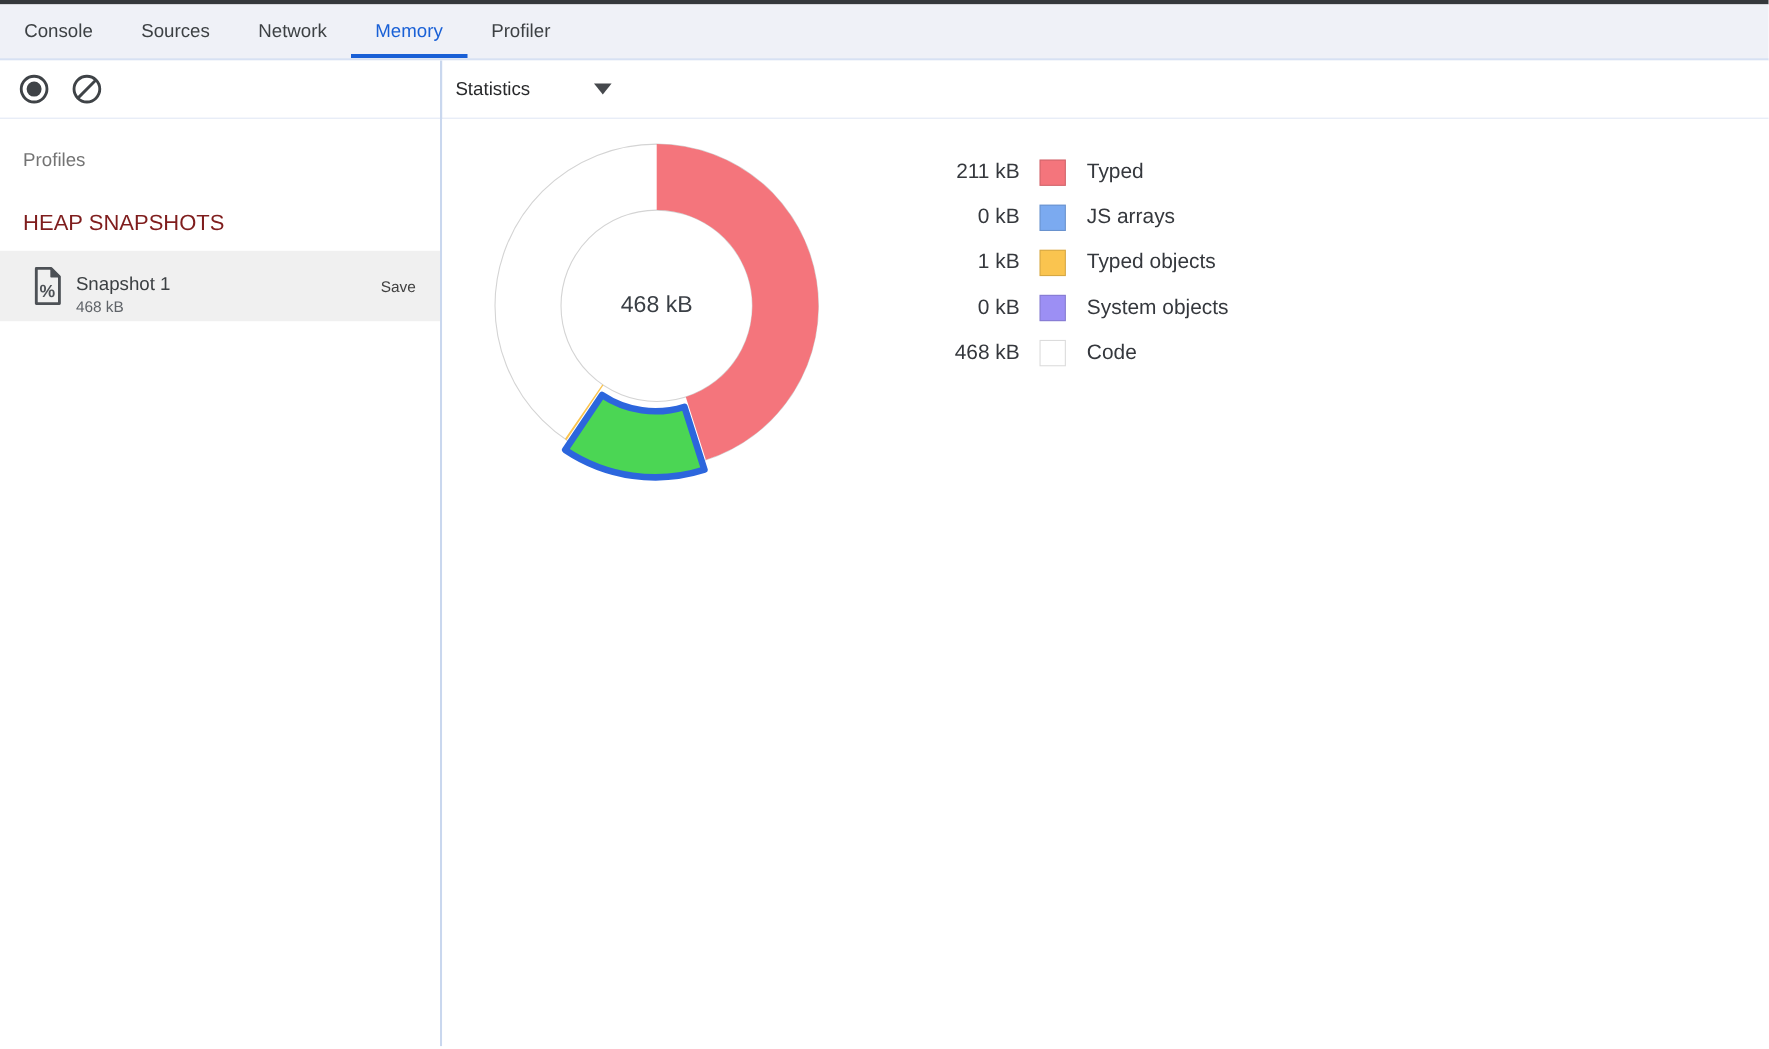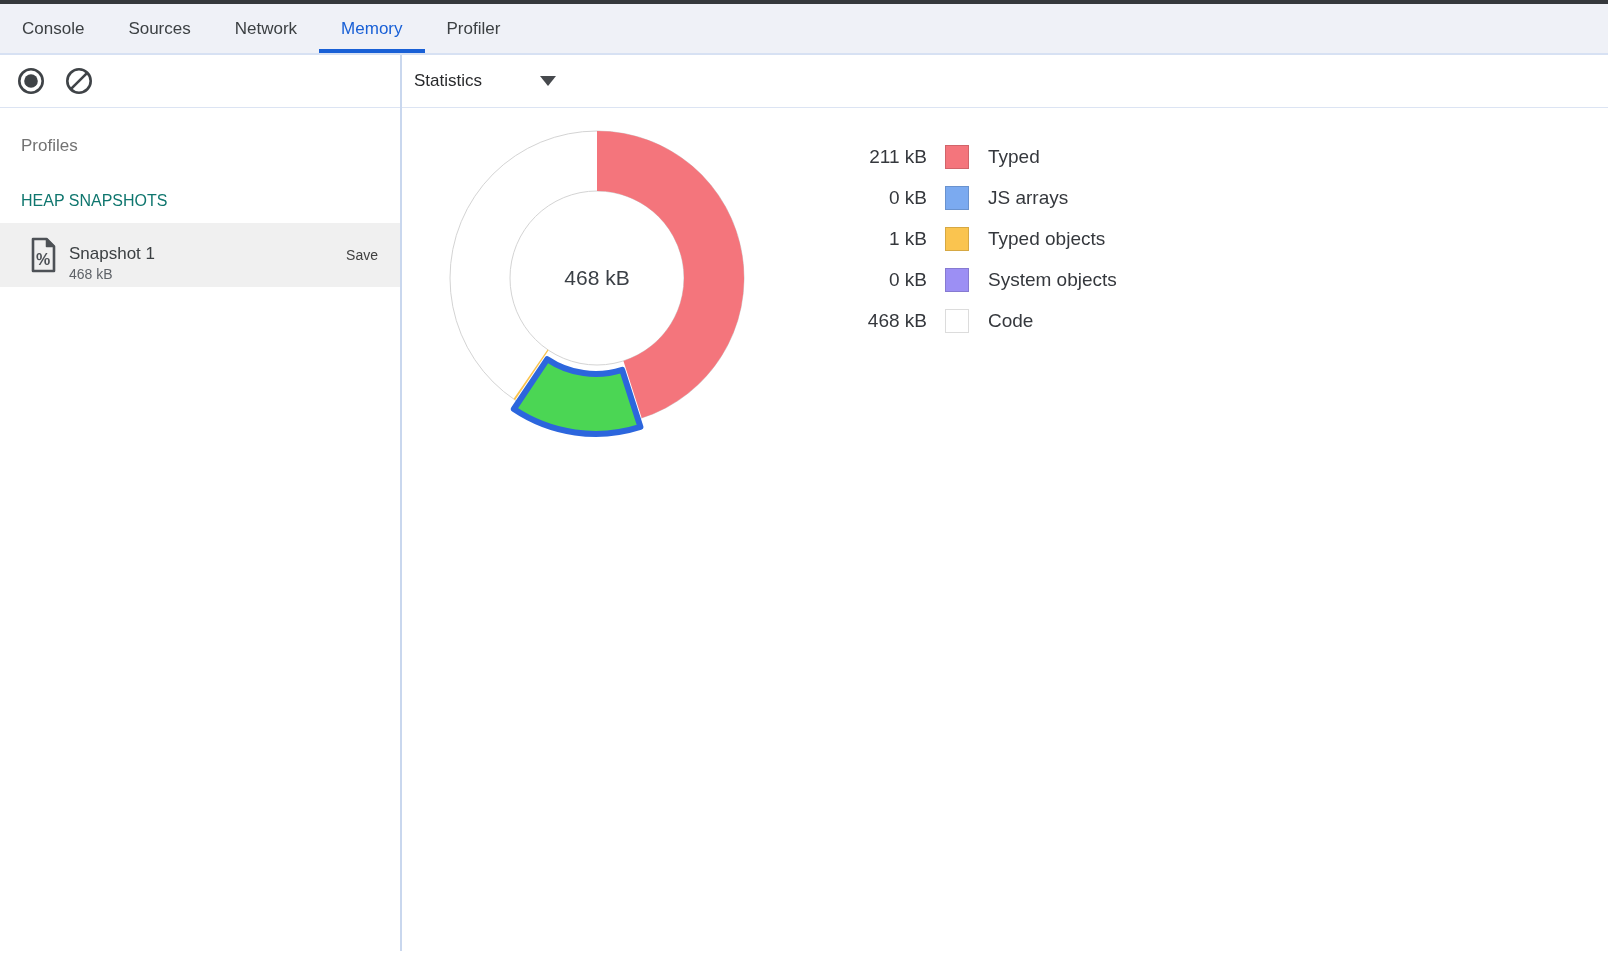--- a/index.html
+++ b/index.html
@@ -24,21 +24,21 @@
   .select-control { display:flex; align-items:center; font-size:17px; color:#28292b; padding:4px 6px; cursor:pointer; }
   .caret-down { width:0; height:0; border-left:8px solid transparent; border-right:8px solid transparent;
                 border-top:10px solid #46494d; margin-left:58px; }
 
   
   .v-divider { position:absolute; left:400px; top:55px; width:2px; height:896px; background:#c9d7ee; }
 
   
   .sidebar { position:absolute; left:0; top:108px; width:400px; height:846px; background:#fff; }
   .sidebar-title { padding:28px 12px 0 21px; font-size:17px; color:#737373; }
-  .sidebar-section { padding:36px 0 13px 21px; font-size:16px; color:#0f766e; }
+  .sidebar-section { padding:36px 0 13px 21px; font-size:20px; color:#7f1d1d; }
   .snapshot-row { height:64px; background:#f0f0f0; display:flex; align-items:center; padding:0 22px 0 30px; cursor:pointer; }
   .snapshot-icon { flex:0 0 auto; margin-right:12px; display:flex; }
   .snapshot-text { flex:1 1 auto; line-height:1.15;margin-top:16px; }
   .snapshot-name { font-size:17px; color:#3c4043; }
   .snapshot-size { font-size:14px; color:#5f6368; margin-top:2px; }
   .snapshot-save { font-size:14px; color:#404040; cursor:pointer; }
 
   
   .main { position:absolute; left:402px; top:108px; width:1206px; height:846px; background:#fff; }
   .donut-wrap { position:absolute; left:35px; top:10px; width:320px; height:320px; }

